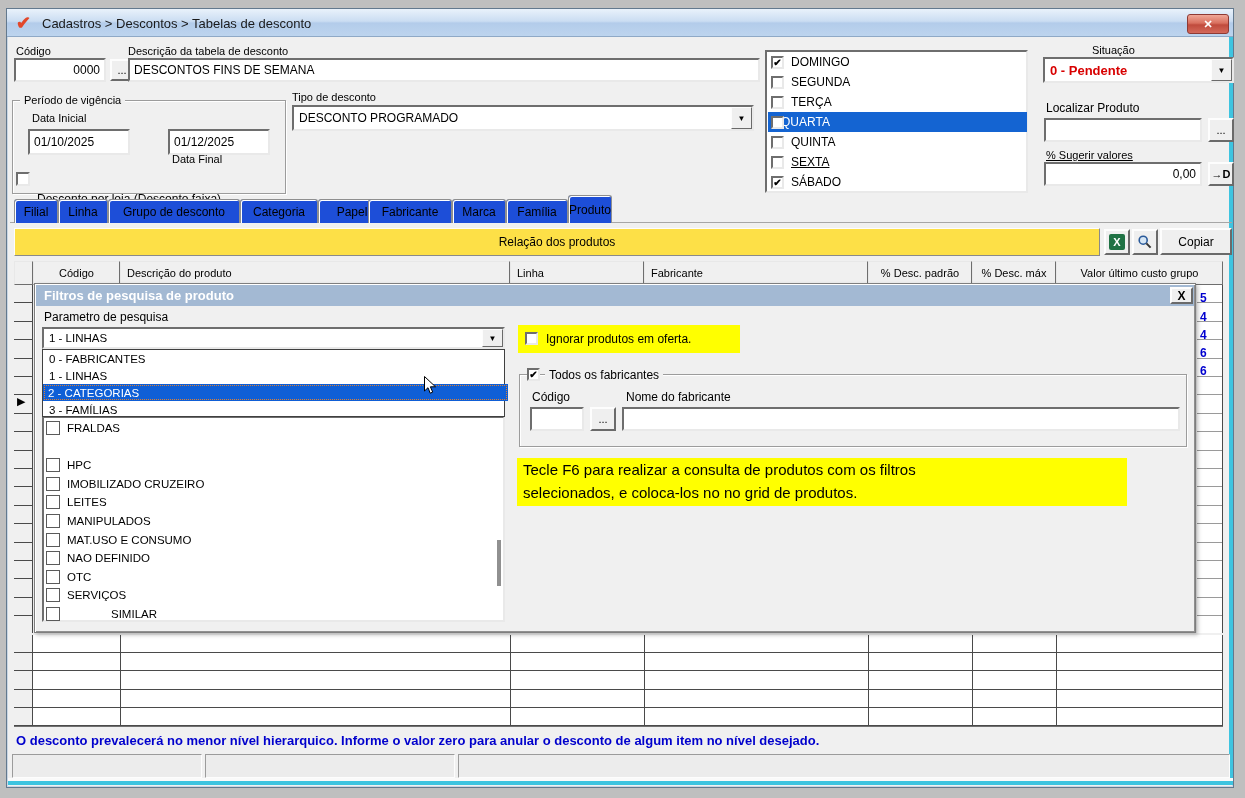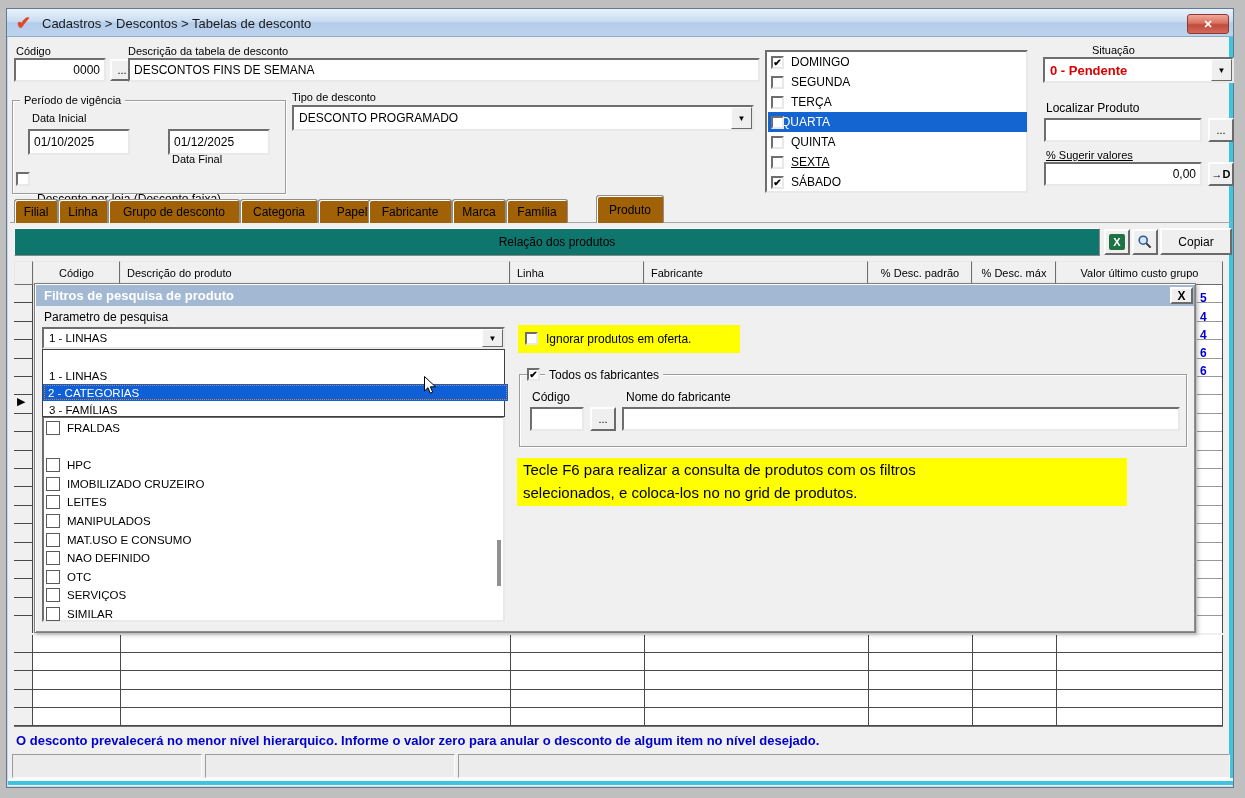--- a/index.html
+++ b/index.html
@@ -14,21 +14,21 @@
       font-size:11px;display:flex;align-items:center;justify-content:center;box-sizing:border-box;cursor:default;}
   .combo{position:absolute;background:#fff;border:2px solid;border-color:#6E6E6E #E9E9E9 #E9E9E9 #6E6E6E;
       box-sizing:border-box;display:flex;align-items:center;}
   .combo .val{flex:1;font-size:12px;padding:0 5px;white-space:nowrap;overflow:hidden;}
   .combo .arrow{width:19px;align-self:stretch;background:#EFEFEF;border:1px solid;border-color:#FDFDFD #6A6A6A #6A6A6A #FDFDFD;
       display:flex;align-items:center;justify-content:center;font-size:8px;color:#000;}
   .gb{position:absolute;border:1px solid #9C9C9C;box-shadow:1px 1px 0 #FFF, inset 1px 1px 0 #FFF;box-sizing:border-box;background:transparent;}
   .gb-title{position:absolute;font-size:11px;background:#F0F0F0;padding:0 4px;white-space:nowrap;}
   .cb{position:absolute;width:13px;height:13px;background:#fff;border:2px solid;border-color:#6E6E6E #E9E9E9 #E9E9E9 #6E6E6E;
       box-sizing:border-box;display:flex;align-items:center;justify-content:center;font-size:10px;font-weight:bold;line-height:9px;}
-  .tab{position:absolute;top:199px;height:24px;background:#a16207;border:1px solid #8F8F8F;border-bottom:none;
+  .tab{position:absolute;top:199px;height:24px;background:#1d4ed8;border:1px solid #8F8F8F;border-bottom:none;
       border-radius:3px 3px 0 0;box-shadow:inset 1px 1px 0 #FFF;font-size:12px;display:flex;align-items:center;justify-content:center;box-sizing:border-box;}
   .tab.active{top:195px;height:28px;z-index:4;}
   .hcell{position:absolute;top:261px;height:24px;background:#F0F0F0;border:1px solid;border-color:#E8E8E8 #6E6E6E #6E6E6E #E8E8E8;
       box-sizing:border-box;font-size:11px;display:flex;align-items:center;justify-content:center;white-space:nowrap;overflow:hidden;}
   .vline{position:absolute;width:1px;background:#4A4A4A;}
   .day-row{position:absolute;width:259px;height:20px;display:flex;align-items:center;}
   .opt{position:absolute;left:44px;width:450px;height:17px;font-size:11.5px;display:flex;align-items:center;padding-left:5px;white-space:nowrap;}
   .chk-row{position:absolute;left:46px;width:440px;height:18px;display:flex;align-items:center;font-size:11.5px;white-space:nowrap;}
   .chk-box{width:12px;height:12px;background:#fff;border:1px solid #5A5A5A;margin-right:7px;flex:0 0 auto;}
   .dlg-sunken{position:absolute;background:#fff;border:2px solid;border-color:#6E6E6E #E9E9E9 #E9E9E9 #6E6E6E;box-sizing:border-box;}
@@ -135,25 +135,25 @@
     </div>
   <div class="tab" style="left:368px;width:84px;">
       <span>Fabricante</span>
     </div>
   <div class="tab" style="left:452px;width:54px;">
       <span>Marca</span>
     </div>
   <div class="tab" style="left:506px;width:62px;">
       <span>Família</span>
     </div>
-  <div class="tab active" style="left:596px;width:68px;">
+  <div class="tab active" style="left:568px;width:44px;">
       <span>Produto</span>
     </div>
 
-  <div class="abs" style="left:14px;top:228px;width:1086px;height:28px;background:#0f766e;border:1px solid;border-color:#FDFDFD #8A8A8A #8A8A8A #FDFDFD;box-sizing:border-box;display:flex;align-items:center;justify-content:center;">
+  <div class="abs" style="left:14px;top:228px;width:1086px;height:28px;background:#fde047;border:1px solid;border-color:#FDFDFD #8A8A8A #8A8A8A #FDFDFD;box-sizing:border-box;display:flex;align-items:center;justify-content:center;">
     <span style="font-size:12px;">Relação dos produtos</span>
   </div>
   <div class="btn" style="left:1104px;top:229px;width:26px;height:26px;">
     <span style="display:flex;align-items:center;justify-content:center;width:16px;height:16px;background:#1F7244;color:#fff;font-weight:bold;font-size:11px;border-radius:2px;">X</span>
   </div>
   <div class="btn" style="left:1132px;top:229px;width:26px;height:26px;">
     <svg width="16" height="16" viewBox="0 0 16 16">
       <circle cx="6.2" cy="6.2" r="4" fill="#D6E6F5" stroke="#2A5A9A" stroke-width="1.6"></circle>
       <line x1="9.4" y1="9.4" x2="13.6" y2="13.6" stroke="#333333" stroke-width="2"></line>
     </svg>
@@ -214,20 +214,23 @@
     <span style="font-weight:bold;font-size:12px;">X</span>
   </div>
 
   <div class="lbl" style="left:44px;top:311px;font-size:12px;z-index:11;">Parametro de pesquisa</div>
   <div class="combo" style="left:42px;top:327px;width:463px;height:22px;z-index:11;">
     <span class="val" style="font-size:11.5px;">1 - LINHAS</span>
     <span class="arrow">▼</span>
   </div>
 
   <div class="abs" style="left:42px;top:349px;width:463px;height:68px;background:#fff;border:1px solid #404040;box-sizing:border-box;z-index:13;"></div>
+  <div class="opt" style="top:350px;z-index:14;">
+      <span>0 - FABRICANTES</span>
+    </div>
   <div class="opt" style="top:367px;z-index:14;">
       <span>1 - LINHAS</span>
     </div>
   <div class="opt" style="top:384px;left:43px;width:460px;background:#0F5FD6;color:#fff;outline:1px dotted #E08030;outline-offset:-2px;z-index:14;">
     <span>2 - CATEGORIAS</span>
   </div>
   <div class="opt" style="top:401px;z-index:14;">
       <span>3 - FAMÍLIAS</span>
     </div>
 
@@ -261,21 +264,21 @@
       <span>NAO DEFINIDO</span>
     </div>
   <div class="chk-row" style="top:568px;z-index:12;">
       <span class="chk-box"></span>
       <span>OTC</span>
     </div>
   <div class="chk-row" style="top:586px;z-index:12;">
       <span class="chk-box"></span>
       <span>SERVIÇOS</span>
     </div>
-  <div class="chk-row" style="top:605px;z-index:12;">
+  <div class="chk-row" style="top:605px;z-index:12;gap:44px;">
       <span class="chk-box"></span>
       <span>SIMILAR</span>
     </div>
   <div class="abs" style="left:497px;top:540px;width:4px;height:46px;background:#909090;z-index:12;"></div>
 
   <div class="abs" style="left:518px;top:325px;width:222px;height:28px;background:#FFFF00;z-index:11;"></div>
   <div class="cb" style="left:525px;top:332px;z-index:12;"></div>
   <div class="lbl" style="left:546px;top:333px;font-size:12px;z-index:12;">Ignorar produtos em oferta.</div>
 
   <div class="gb" style="left:519px;top:374px;width:668px;height:73px;z-index:11;"></div>

